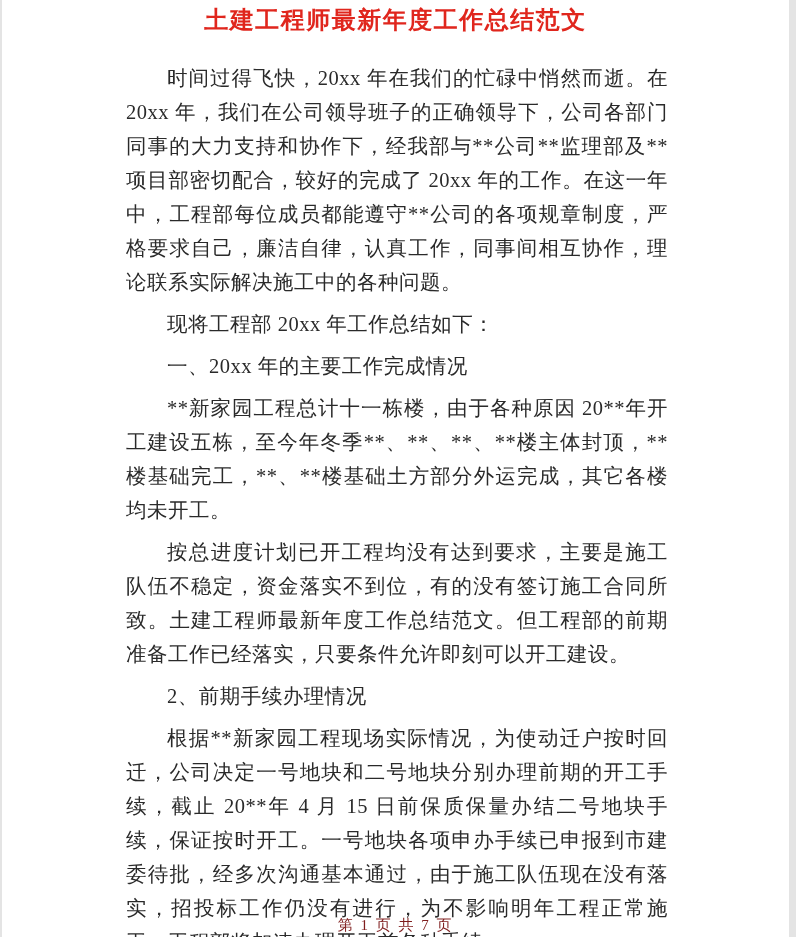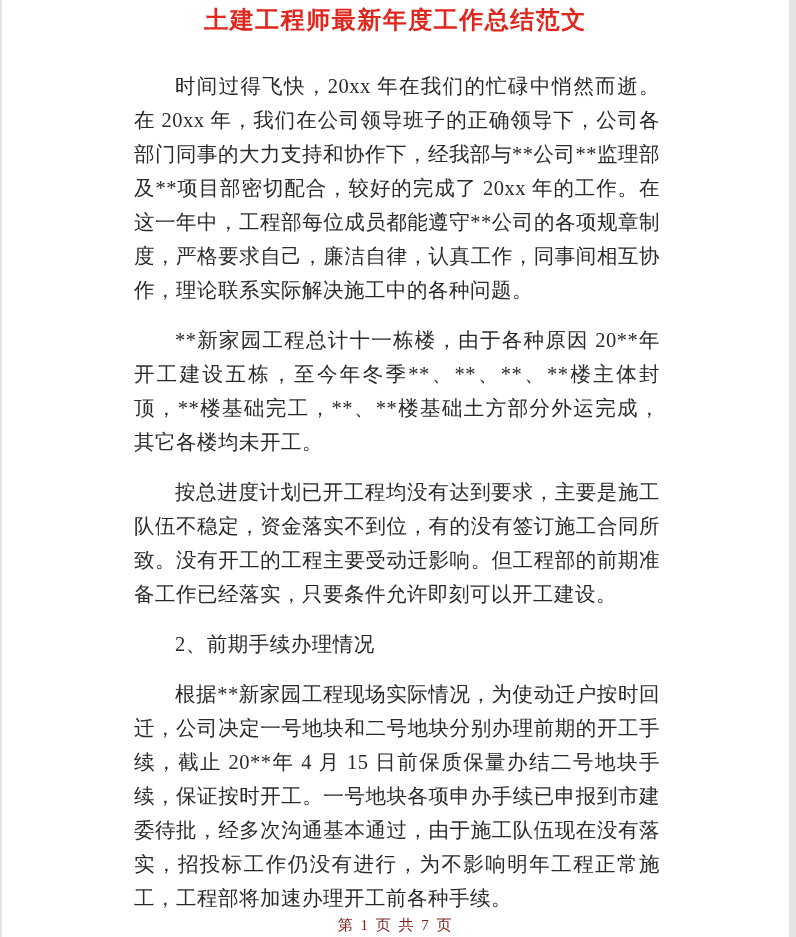--- a/index.html
+++ b/index.html
@@ -35,41 +35,43 @@
     position:absolute;
     top:53px;
     left:116px;
     width:558px;
     font-size:20.5px;
     line-height:34px;
     color:var(--body-color);
     text-align:justify;
   }
   .para{
-    margin:16px;
+    margin:8px;
     text-indent:2em;
     letter-spacing:0.5px;
   }
   .doc-footer{
     position:absolute;
     top:916px;left:0;right:0;
     text-align:center;
     font-size:15px;
     letter-spacing:2px;
     color:#7f1d1d;
   }
 </style>
 </head>
 <body>
 
 <div class="page">
   <h1 class="doc-title">土建工程师最新年度工作总结范文</h1>
 
   <div class="doc-body">
       <p class="para">时间过得飞快，20xx 年在我们的忙碌中悄然而逝。在 20xx 年，我们在公司领导班子的正确领导下，公司各部门同事的大力支持和协作下，经我部与**公司**监理部及**项目部密切配合，较好的完成了 20xx 年的工作。在这一年中，工程部每位成员都能遵守**公司的各项规章制度，严格要求自己，廉洁自律，认真工作，同事间相互协作，理论联系实际解决施工中的各种问题。</p>
+      <p class="para">现将工程部 20xx 年工作总结如下：</p>
+      <p class="para">一、20xx 年的主要工作完成情况</p>
       <p class="para">**新家园工程总计十一栋楼，由于各种原因 20**年开工建设五栋，至今年冬季**、**、**、**楼主体封顶，**楼基础完工，**、**楼基础土方部分外运完成，其它各楼均未开工。</p>
-      <p class="para">按总进度计划已开工程均没有达到要求，主要是施工队伍不稳定，资金落实不到位，有的没有签订施工合同所致。没有开工的工程主要受动迁影响。但工程部的前期准备工作已经落实，只要条件允许即刻可以开工建设。</p>
+      <p class="para">按总进度计划已开工程均没有达到要求，主要是施工队伍不稳定，资金落实不到位，有的没有签订施工合同所致。土建工程师最新年度工作总结范文。但工程部的前期准备工作已经落实，只要条件允许即刻可以开工建设。</p>
       <p class="para">2、前期手续办理情况</p>
       <p class="para">根据**新家园工程现场实际情况，为使动迁户按时回迁，公司决定一号地块和二号地块分别办理前期的开工手续，截止 20**年 4 月 15 日前保质保量办结二号地块手续，保证按时开工。一号地块各项申办手续已申报到市建委待批，经多次沟通基本通过，由于施工队伍现在没有落实，招投标工作仍没有进行，为不影响明年工程正常施工，工程部将加速办理开工前各种手续。</p>
     </div>
 
   <div class="doc-footer">第 1 页 共 7 页</div>
 </div>
 
 </body></html>

